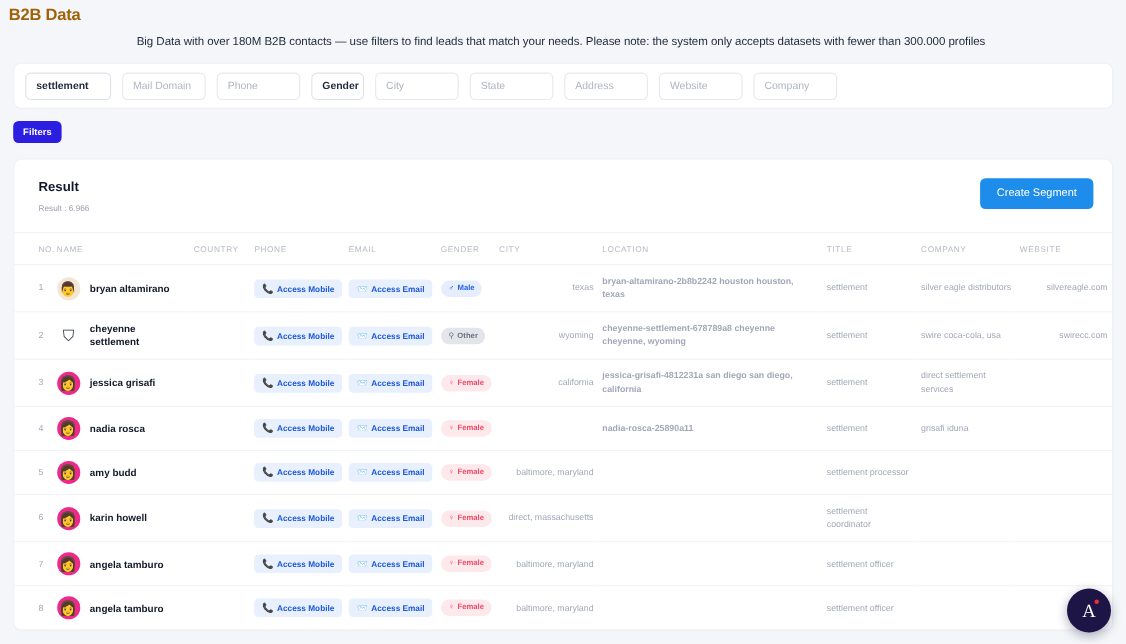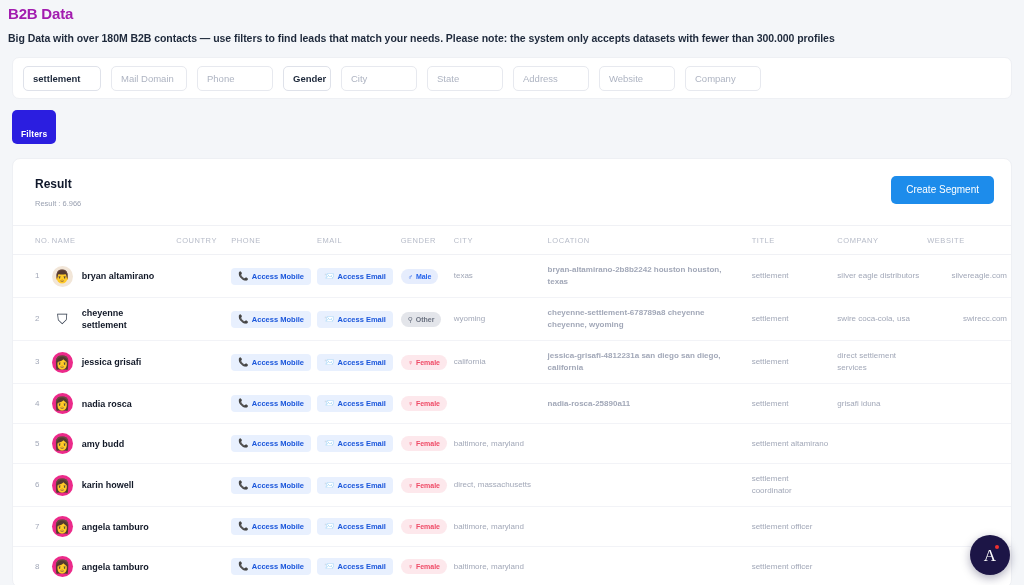--- a/index.html
+++ b/index.html
@@ -8,26 +8,26 @@
     overflow: hidden;
     background: #f4f6f9;
     font-family: "Liberation Sans", "DejaVu Sans", sans-serif;
     -webkit-font-smoothing: antialiased;
   }
   .page { width: 1024px; height: 585px; position: relative; background: #f4f6f9; }
 
   
   .hdr { padding: 4px 12px 0 8px; }
   .hdr h1 {
-    font-size: 15px; font-weight: 700; color: #a21caf;
+    font-size: 15px; font-weight: 700; color: #a16207;
     letter-spacing: -0.2px; line-height: 20px;
   }
   .hdr .sub {
-    font-size: 10.5px; font-weight: 700; color: #1e293b;
-    line-height: 14px; margin-top: 7px; letter-spacing: -0.05px;
+    font-size: 10.5px; font-weight: 400; color: #1e293b;
+    line-height: 14px; margin-top: 7px; letter-spacing: -0.05px; text-align: center;
   }
 
   
   .filter-card {
     margin: 12px 12px 0 12px;
     background: #ffffff;
     border-radius: 7px;
     border: 1px solid #eef0f4;
     height: 42px;
     display: flex; align-items: center;
@@ -59,21 +59,21 @@
 
   
   .filters-row { padding: 11px 12px 0 12px; }
   .btn-filters {
     display: inline-block;
     background: #2b1ee0;
     color: #fff;
     font-size: 8.5px;
     font-weight: 700;
     border-radius: 5px;
-    padding: 19px 9px 5px 9px;
+    padding: 5px 9px 5px 9px;
     line-height: 10px;
     border: none;
     cursor: pointer;
     letter-spacing: 0.1px;
   }
 
   
   .result-card {
     margin: 14px 12px 0 12px;
     background: #ffffff;
@@ -121,21 +121,21 @@
     color: #a2a8b8;
     line-height: 12px;
   }
   
   .c-no       { width: 34px;  padding-left: 22px !important; }
   .c-name     { width: 122px; }
   .c-country  { width: 54px; }
   .c-phone    { width: 84px; }
   .c-email    { width: 82px; }
   .c-gender   { width: 52px; }
-  .c-city     { width: 92px; }
+  .c-city     { width: 92px; text-align: right; }
   .c-location { width: 200px; font-weight: bold; }
   .c-title    { width: 84px; }
   .c-company  { width: 88px; }
   .c-website  { width: 86px; text-align: right; }
 
   td.c-no { color: #6b7280; font-size: 8px; }
   .name-cell { display: flex; align-items: center; gap: 9px; }
   .avatar {
     width: 21px; height: 21px; border-radius: 50%;
     flex: 0 0 21px;
@@ -375,21 +375,21 @@
               <td class="c-email"><span class="pill access">
                   <span class="emo">📨</span>
                   <span>Access Email</span>
                 </span></td>
               <td class="c-gender"><span class="badge female">
                   <span>♀</span>
                   <span>Female</span>
                 </span></td>
               <td class="c-city">baltimore, maryland</td>
               <td class="c-location"></td>
-              <td class="c-title">settlement altamirano</td>
+              <td class="c-title">settlement processor</td>
               <td class="c-company"></td>
               <td class="c-website"></td>
             </tr>
             <tr>
               <td class="c-no">6</td>
               <td class="c-name">
                 <div class="name-cell">
                   <span class="avatar female">👩</span>
                   <span class="name-txt">karin howell</span>
                 </div>

